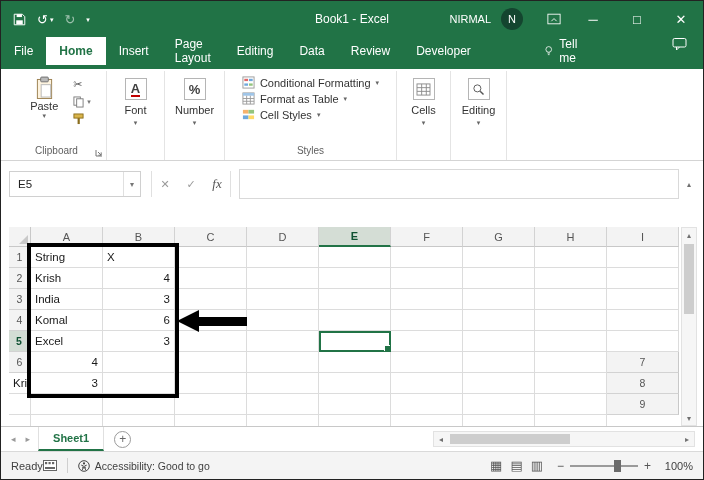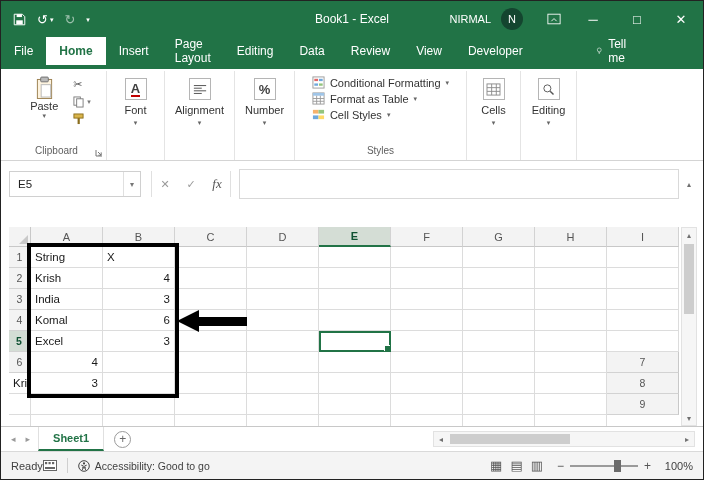--- a/index.html
+++ b/index.html
@@ -157,21 +157,20 @@
 
   <div class="tabrow">
     <div style="display:flex">
         <div class="rtab">File</div>
         <div class="rtab active">Home</div>
         <div class="rtab">Insert</div>
         <div class="rtab">Page Layout</div>
         <div class="rtab">Editing</div>
         <div class="rtab">Data</div>
         <div class="rtab">Review</div>
-        <div class="rtab">View</div>
         <div class="rtab">Developer</div>
       </div>
     <div class="tellme">
       <svg width="11" height="14" viewBox="0 0 12 14">
           <circle cx="6" cy="5" r="3.6" fill="none" stroke="#fff"></circle>
           <path d="M4.4 9.6h3.2M4.9 11.6h2.2" stroke="#fff"></path>
         </svg>
       <span>Tell me</span>
     </div>
     <div class="tab-spacer"></div>
@@ -225,31 +224,20 @@
     <div class="rgroup cg">
       <div class="cg-icon">
           <span class="boxic u">
             <span>A</span>
           </span>
         </div>
       <div class="cg-label">Font</div>
       <div class="cg-caret">▾</div>
     </div>
 
-    <div class="rgroup cg" style="width:70px">
-      <div class="cg-icon">
-        <span class="boxic">
-            <svg width="14" height="11" viewBox="0 0 16 12">
-              <path d="M1 1.5h14M1 4.5h9M1 7.5h14M1 10.5h9" stroke="#3f3f3f"></path>
-            </svg>
-          </span>
-      </div>
-      <div class="cg-label">Alignment</div>
-      <div class="cg-caret">▾</div>
-    </div>
 
     <div class="rgroup cg" style="width:60px">
       <div class="cg-icon">
           <span class="boxic">
             <span>%</span>
           </span>
         </div>
       <div class="cg-label">Number</div>
       <div class="cg-caret">▾</div>
     </div>

